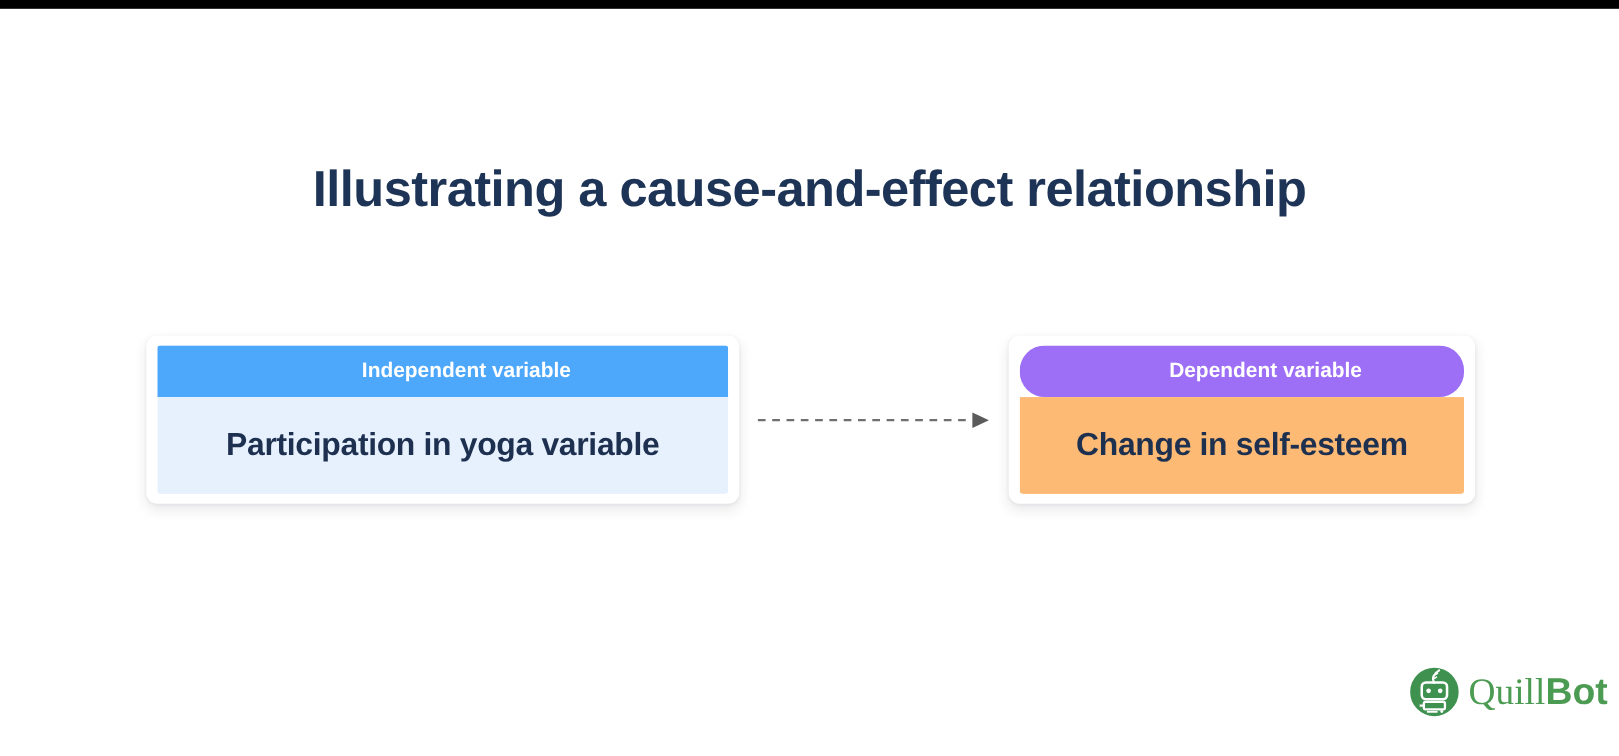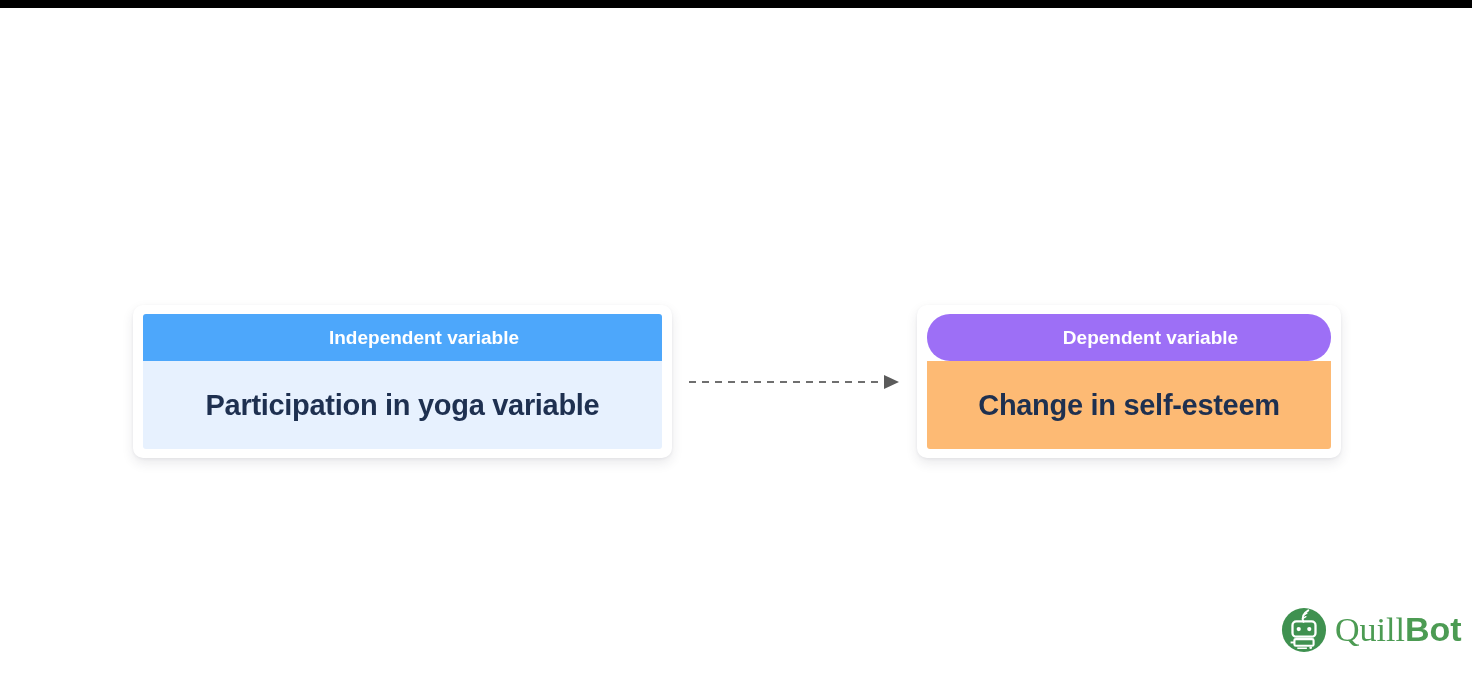--- a/index.html
+++ b/index.html
@@ -82,40 +82,41 @@
   .arrow {
     position: absolute;
     left: 688px; top: 374px;
     width: 213px; height: 16px;
   }
 
   .logo {
     position: absolute;
     left: 1281px; top: 606px;
     display: flex;
-    align-items: flex-end;
+    align-items: flex-start;
   }
   .logo-icon { width: 46px; height: 46px; }
   .logo-wordmark {
     margin-left: 8px;
     color: #4c9b53;
     font-size: 34px;
     line-height: 46px;
     white-space: nowrap;
   }
   .logo-wordmark .serif { font-family: "Liberation Serif", serif; font-weight: 400; }
   .logo-wordmark .bold  { font-family: "Liberation Sans", sans-serif; font-weight: 700; }
 </style>
 </head>
 <body>
 
 <div class="page">
 
   <div class="top-bar"></div>
 
+  <h1 class="page-title">Illustrating a cause-and-effect relationship</h1>
 
   <div class="card card-left">
     <div class="card-inner">
       <div class="card-header">Independent variable</div>
       <div class="card-body">Participation in yoga variable</div>
     </div>
   </div>
 
   <svg class="arrow" viewBox="0 0 213 16" aria-hidden="true">
     <line x1="1" y1="8" x2="196" y2="8" stroke="#6f6f6f" stroke-width="2" stroke-dasharray="7 6"></line>

